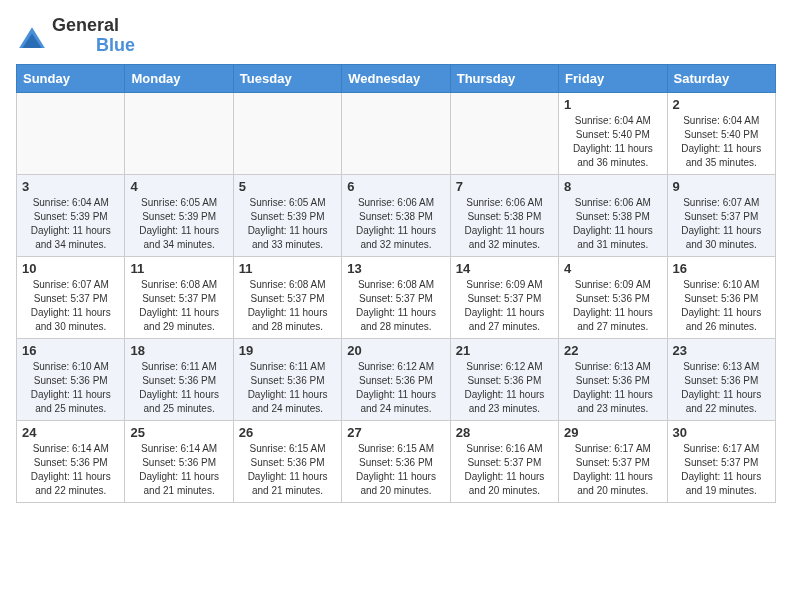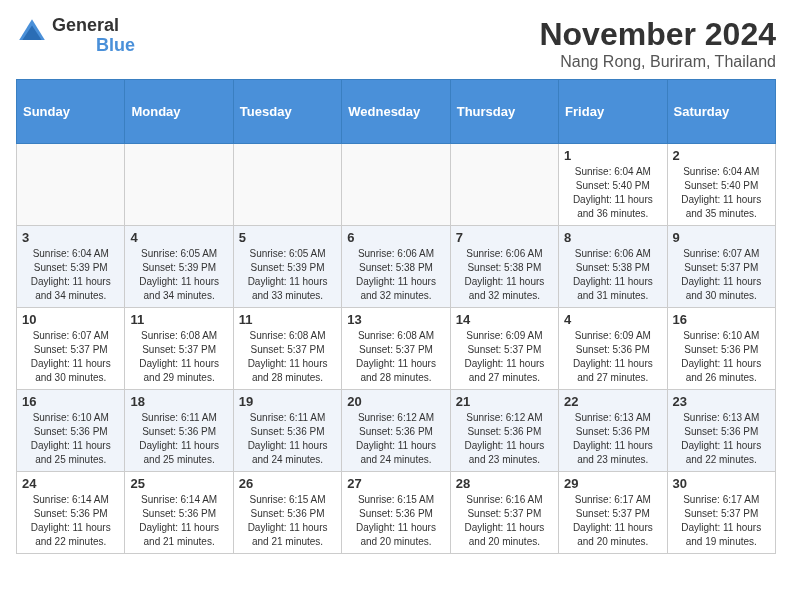--- a/index.html
+++ b/index.html
@@ -11,21 +11,21 @@
       padding: 16px;
     }
     .header-area {
       display: flex;
       justify-content: space-between;
       align-items: flex-start;
       margin-bottom: 8px;
     }
     .logo {
       display: flex;
-      align-items: flex-start;
+      align-items: flex-end;
       gap: 4px;
     }
     .logo-text-general {
       font-size: 18px;
       font-weight: bold;
       color: #333;
       line-height: 1.1;
     }
     .logo-text-blue {
       font-size: 18px;
@@ -52,21 +52,21 @@
     }
     .calendar {
       width: 100%;
       border-collapse: collapse;
       border: 1px solid #ccc;
     }
     .calendar th {
       background-color: #4a90d9;
       color: #fff;
       text-align: left;
-      padding: 24px 6px;
+      padding: 6px 6px;
       font-size: 13px;
       border: 1px solid #3a7fc1;
     }
     .calendar td {
       width: 14.28%;
       vertical-align: top;
       padding: 4px 5px;
       border: 1px solid #ccc;
       font-size: 10.5px;
       color: #333;
@@ -107,24 +107,20 @@
     </svg>
     <div>
       <div>
         <span class="logo-text-general">General</span>
       </div>
       <div>
         <span class="logo-text-blue">Blue</span>
       </div>
     </div>
   </div>
-  <div class="title-block">
-    <div class="month-title">November 2024</div>
-    <div class="location-title">Nang Rong, Buriram, Thailand</div>
-  </div>
 </div>
 
 <table class="calendar">
   <thead>
     <tr>
     <th>Sunday</th>
         <th>Monday</th>
         <th>Tuesday</th>
         <th>Wednesday</th>
         <th>Thursday</th>

